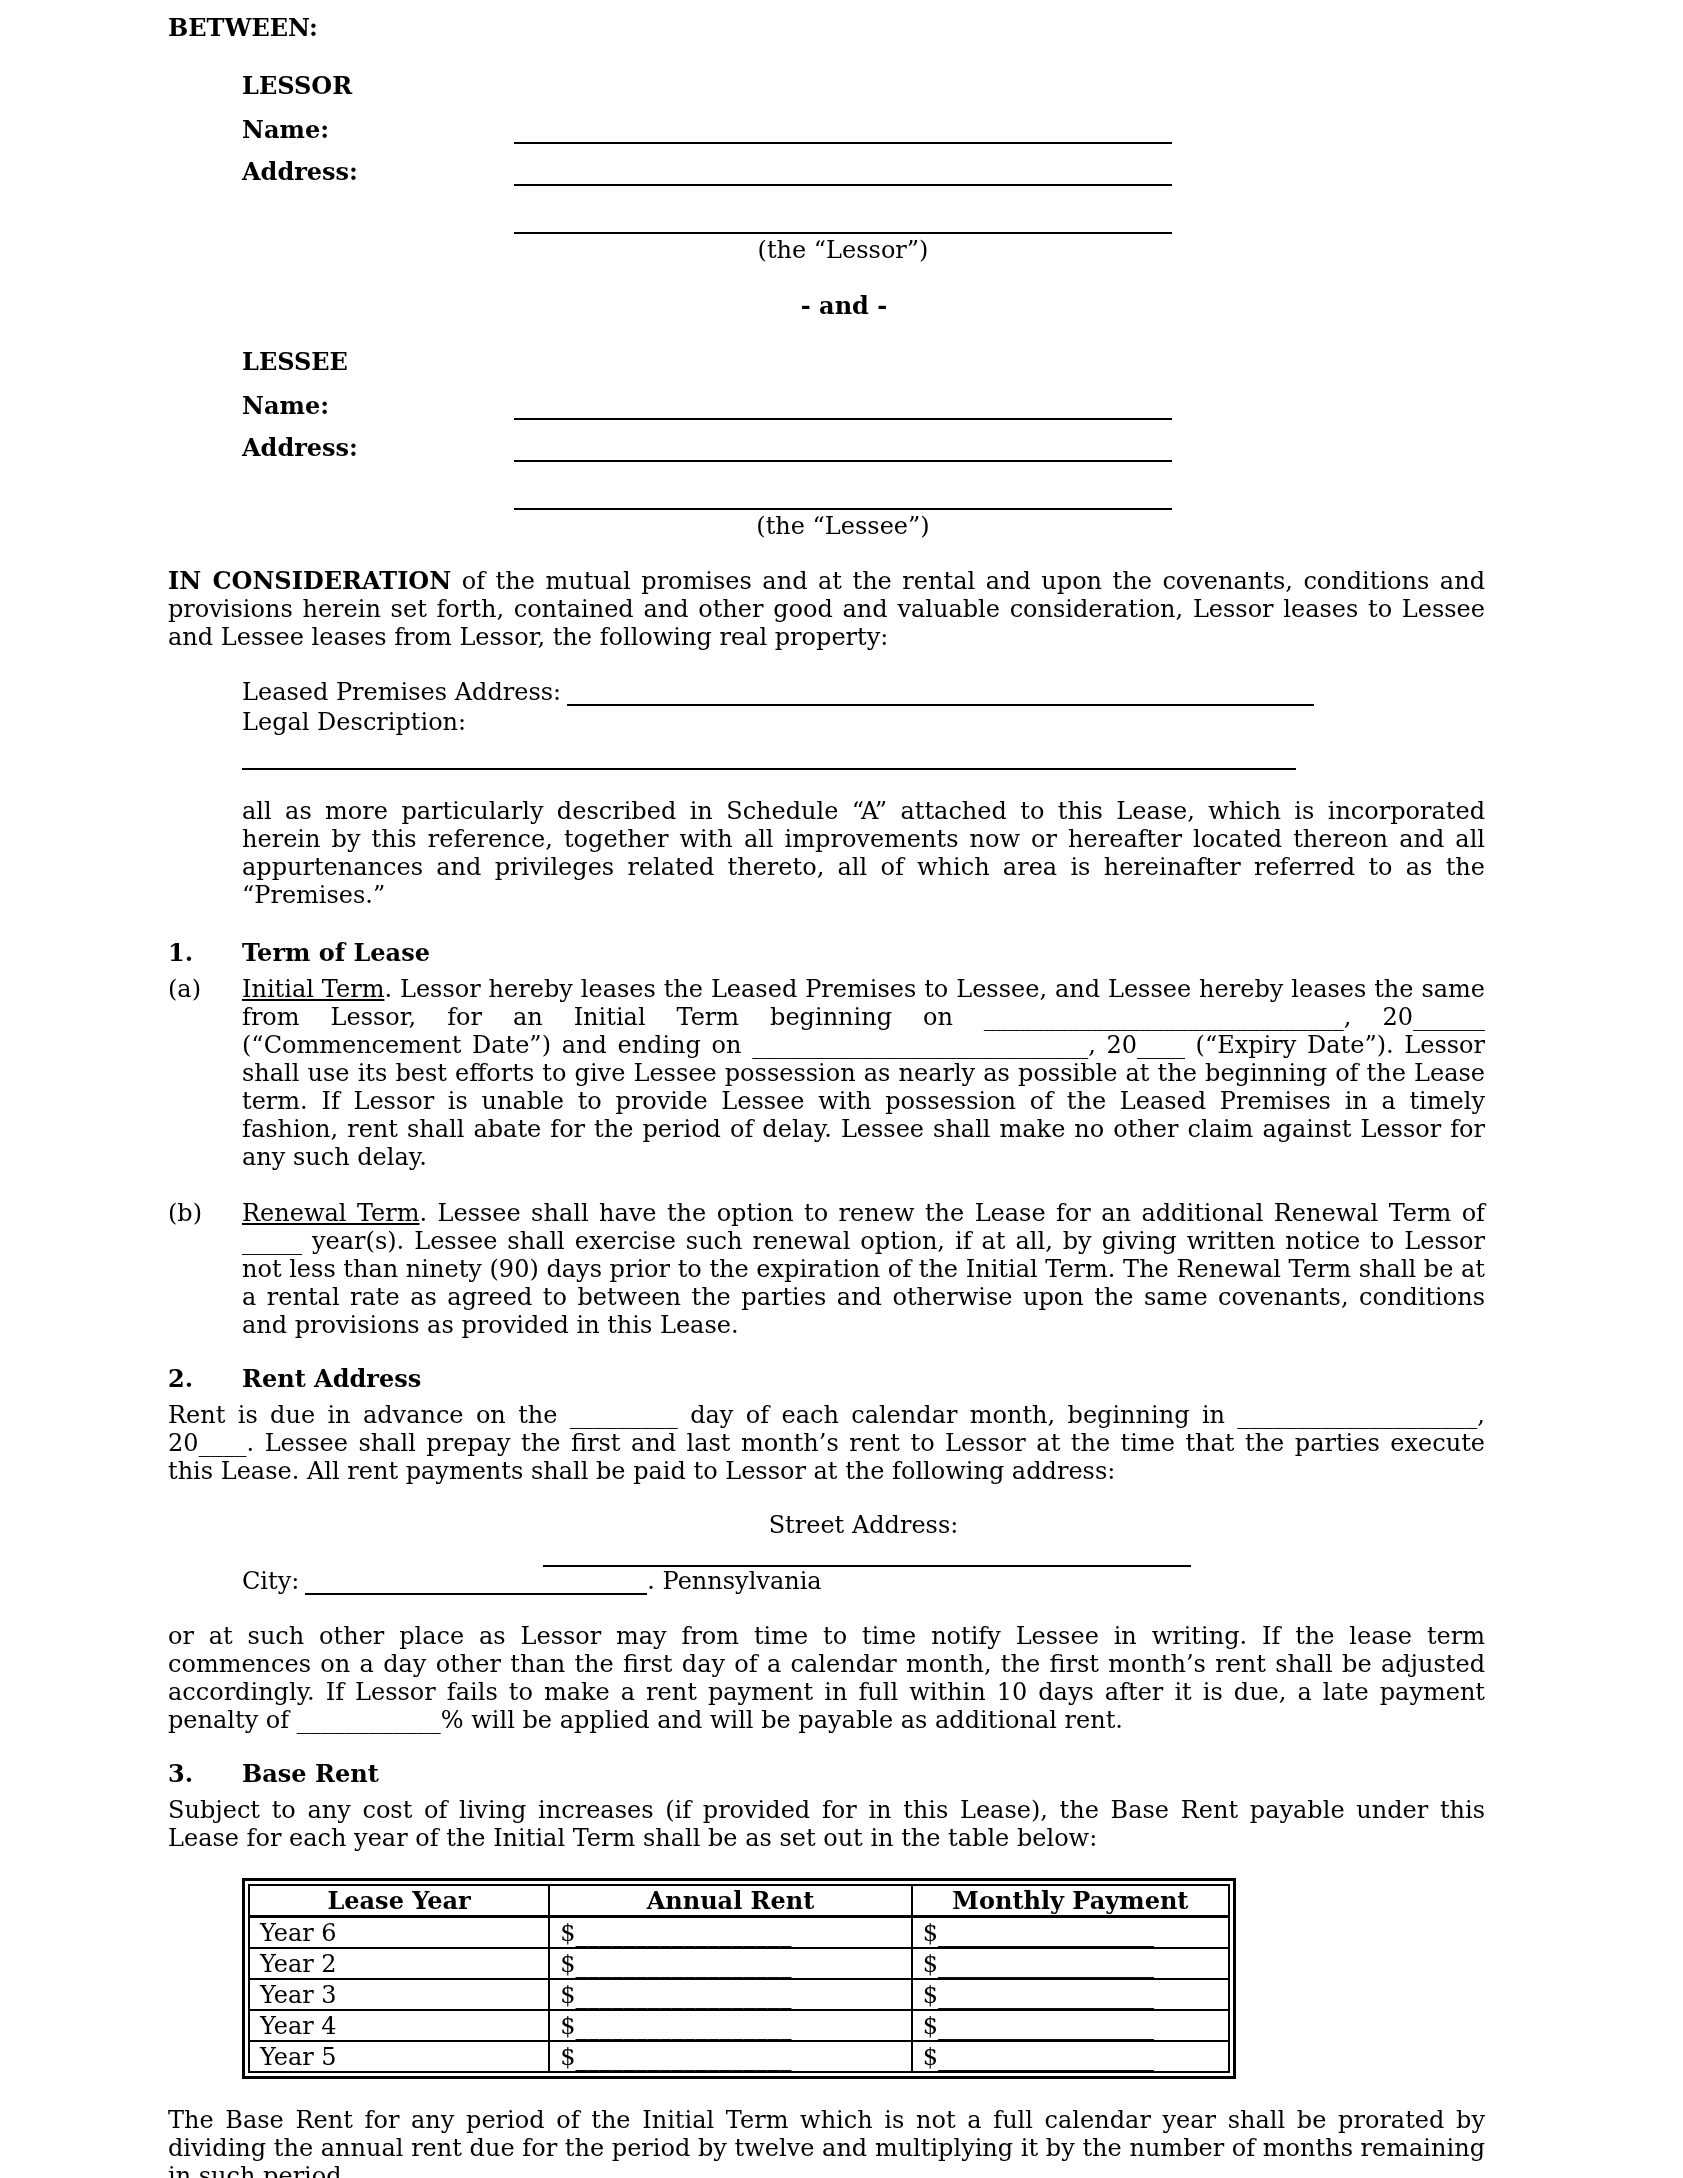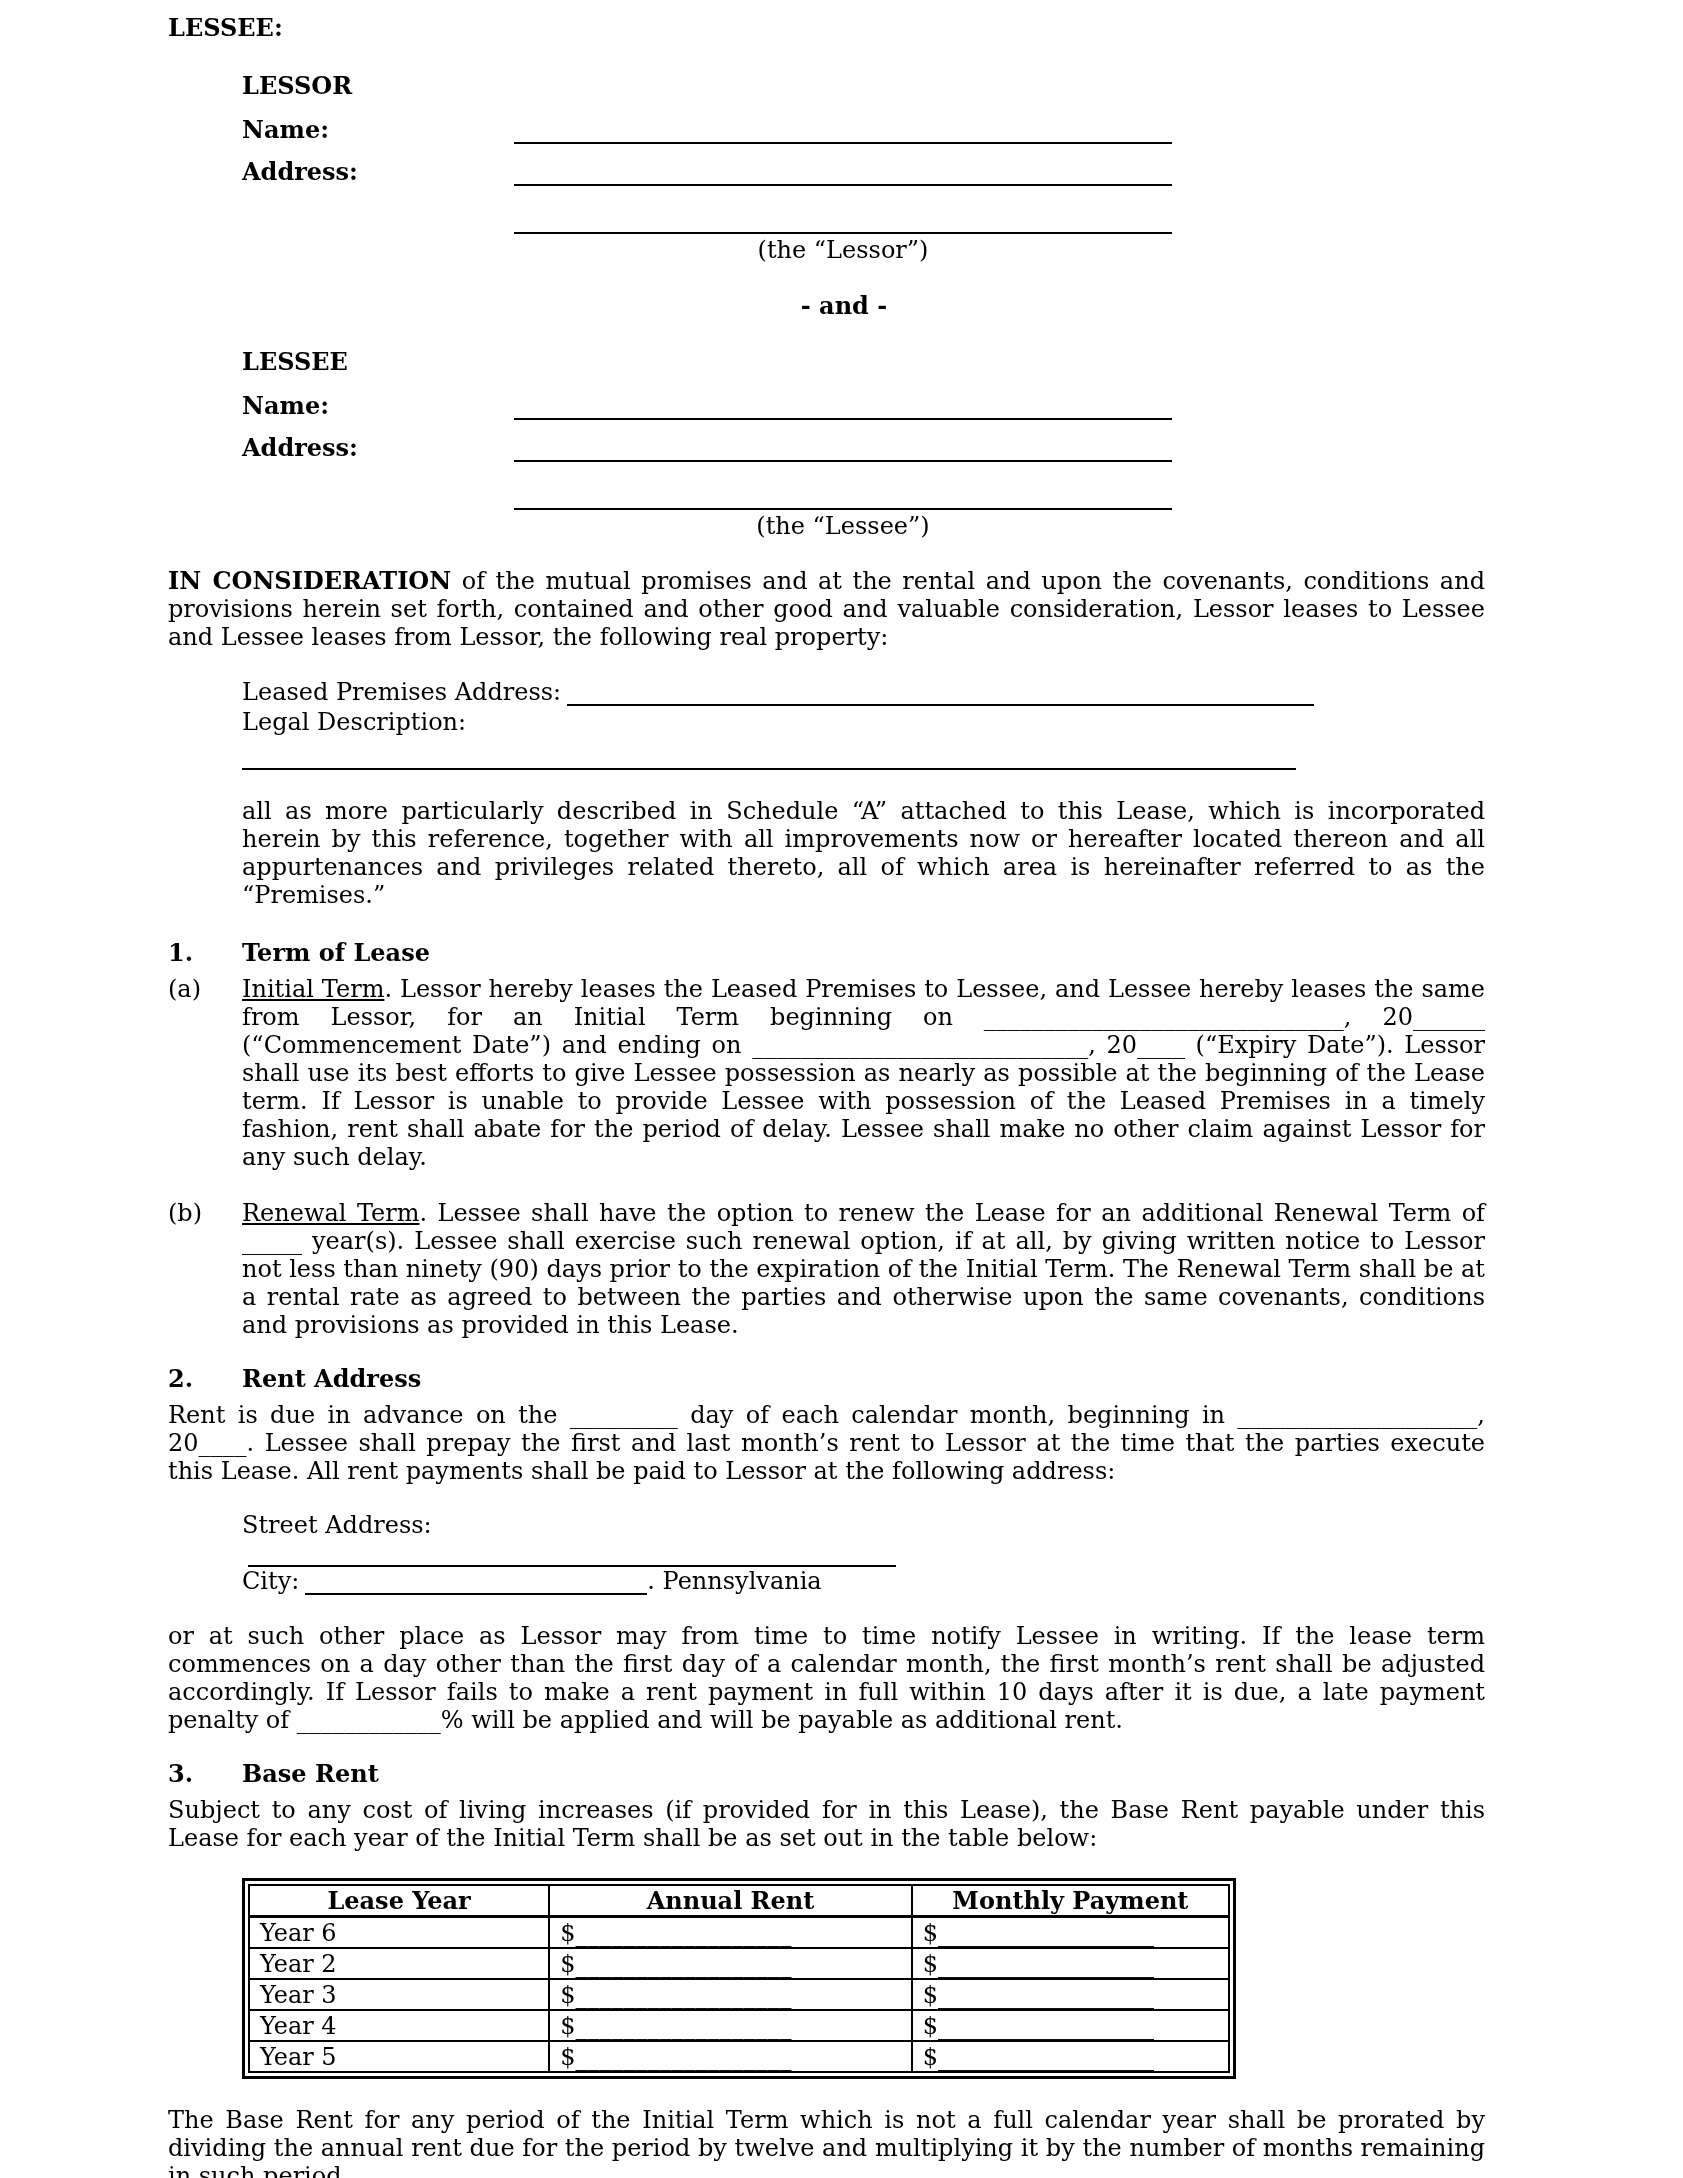--- a/index.html
+++ b/index.html
@@ -42,21 +42,21 @@
   
   .sechead { display: flex; font-weight: bold; margin-top: 26px; margin-bottom: 8px; }
   .secnum { width: 74px; flex: none; }
 
   
   .item { display: flex; margin-top: 28px; }
   .itemlabel { width: 74px; flex: none; }
   .itembody { flex: 1; text-align: justify; }
 
   
-  .premrow { display: flex; align-items: flex-start; margin-top: 27px; }
+  .premrow { display: flex; align-items: center; margin-top: 27px; }
   .premlabel { flex: none; }
   .premline { border-bottom: 2px solid #000; height: 26px; flex: none; width: 747px; margin-left: 6px; }
   .legalrow { margin-top: 2px; }
   .blankline-wide { width: 1054px; border-bottom: 2px solid #000; height: 32px; }
 
   
   .street-line { width: 648px; margin-left: 6px; }
   .city-line { width: 342px; margin-left: 6px; }
   .cityrow { margin-bottom: 0; margin-top: 0; }
 
@@ -79,21 +79,21 @@
     border-bottom: 3px solid #000;
   }
   table.baserent td { text-align: left; }
   col.c1 { width: 347px; } col.c2 { width: 388px; } col.c3 { width: 332px; }
 </style>
 </head>
 <body>
 
 <div class="page">
 
-  <div class="b">LESSEE:</div>
+  <div class="b">BETWEEN:</div>
 
   <div class="party">
     <div class="party-heading">LESSOR</div>
     <div class="fieldrow">
       <span class="flabel">Name:</span>
       <span class="fline fline-party"></span>
     </div>
     <div class="fieldrow">
       <span class="flabel">Address:</span>
       <span class="fline fline-party"></span>

